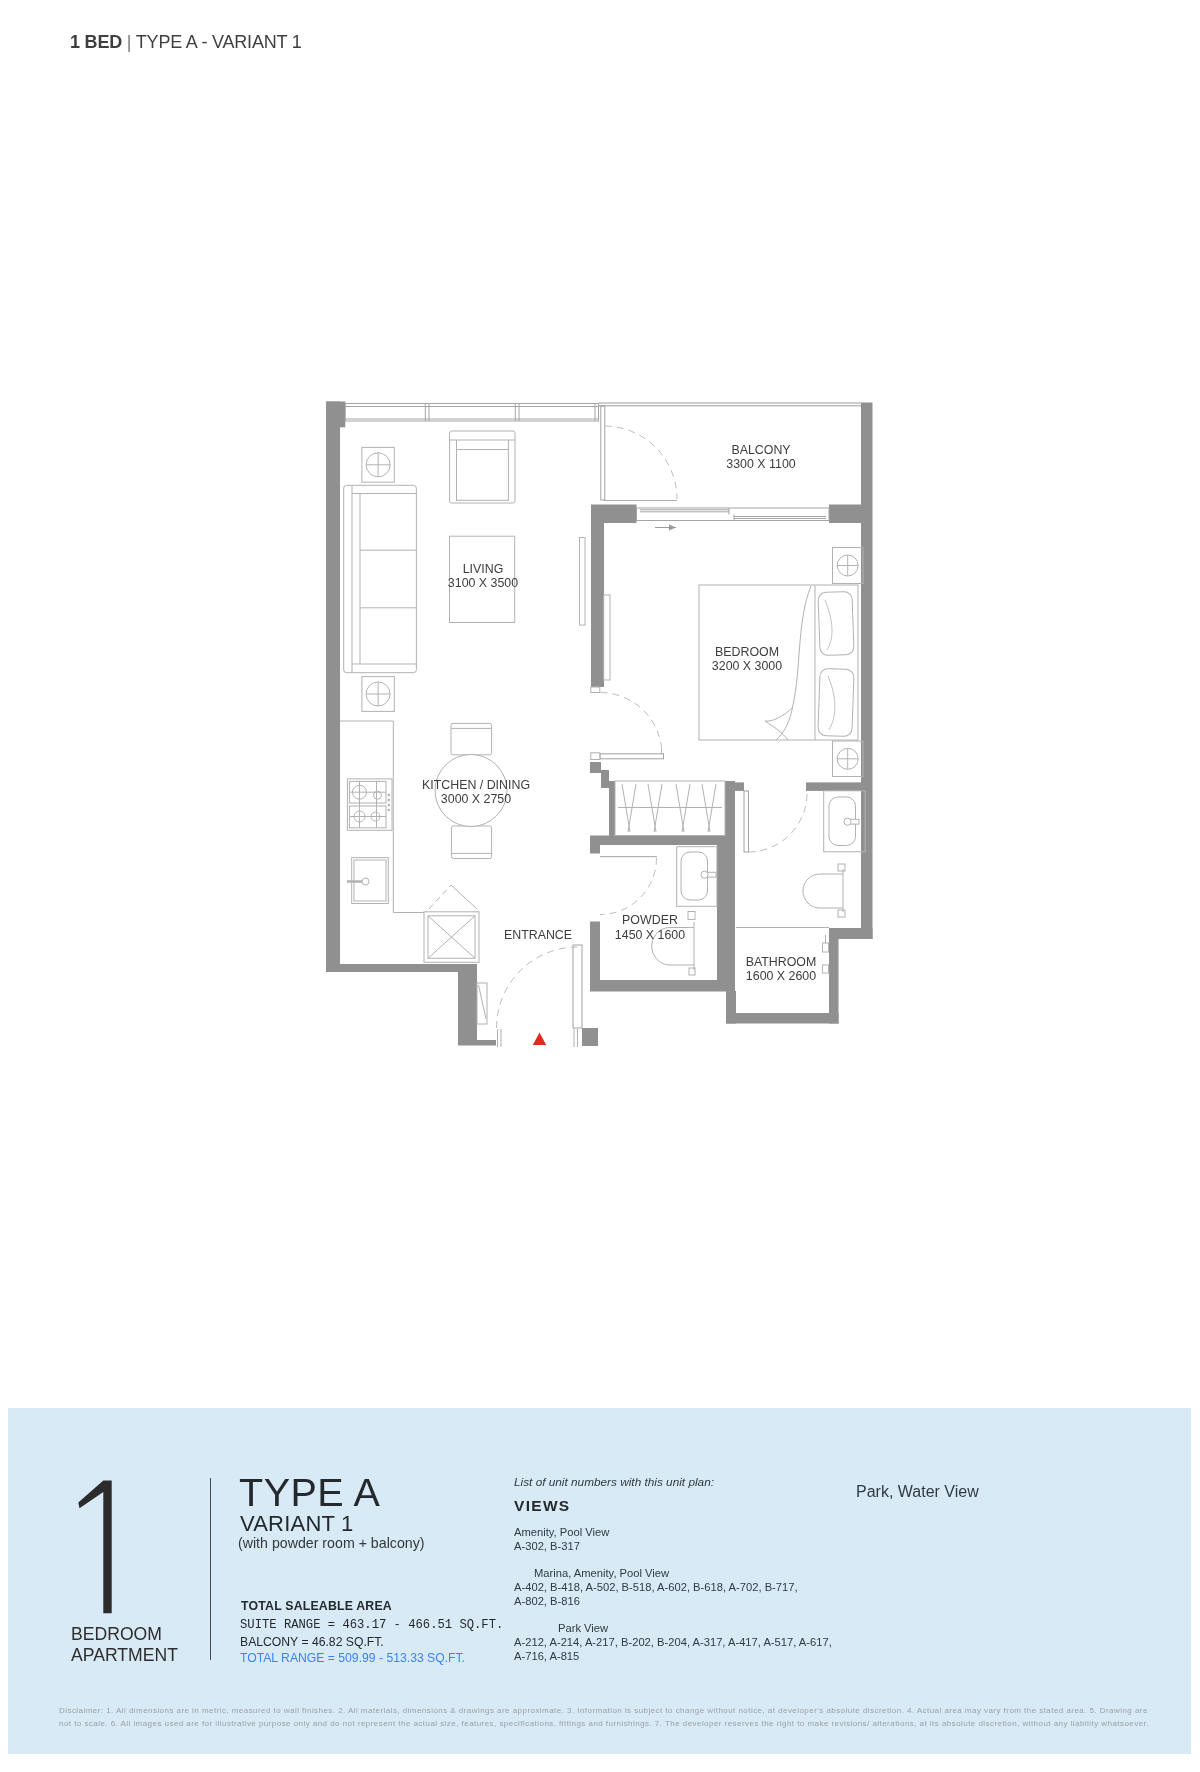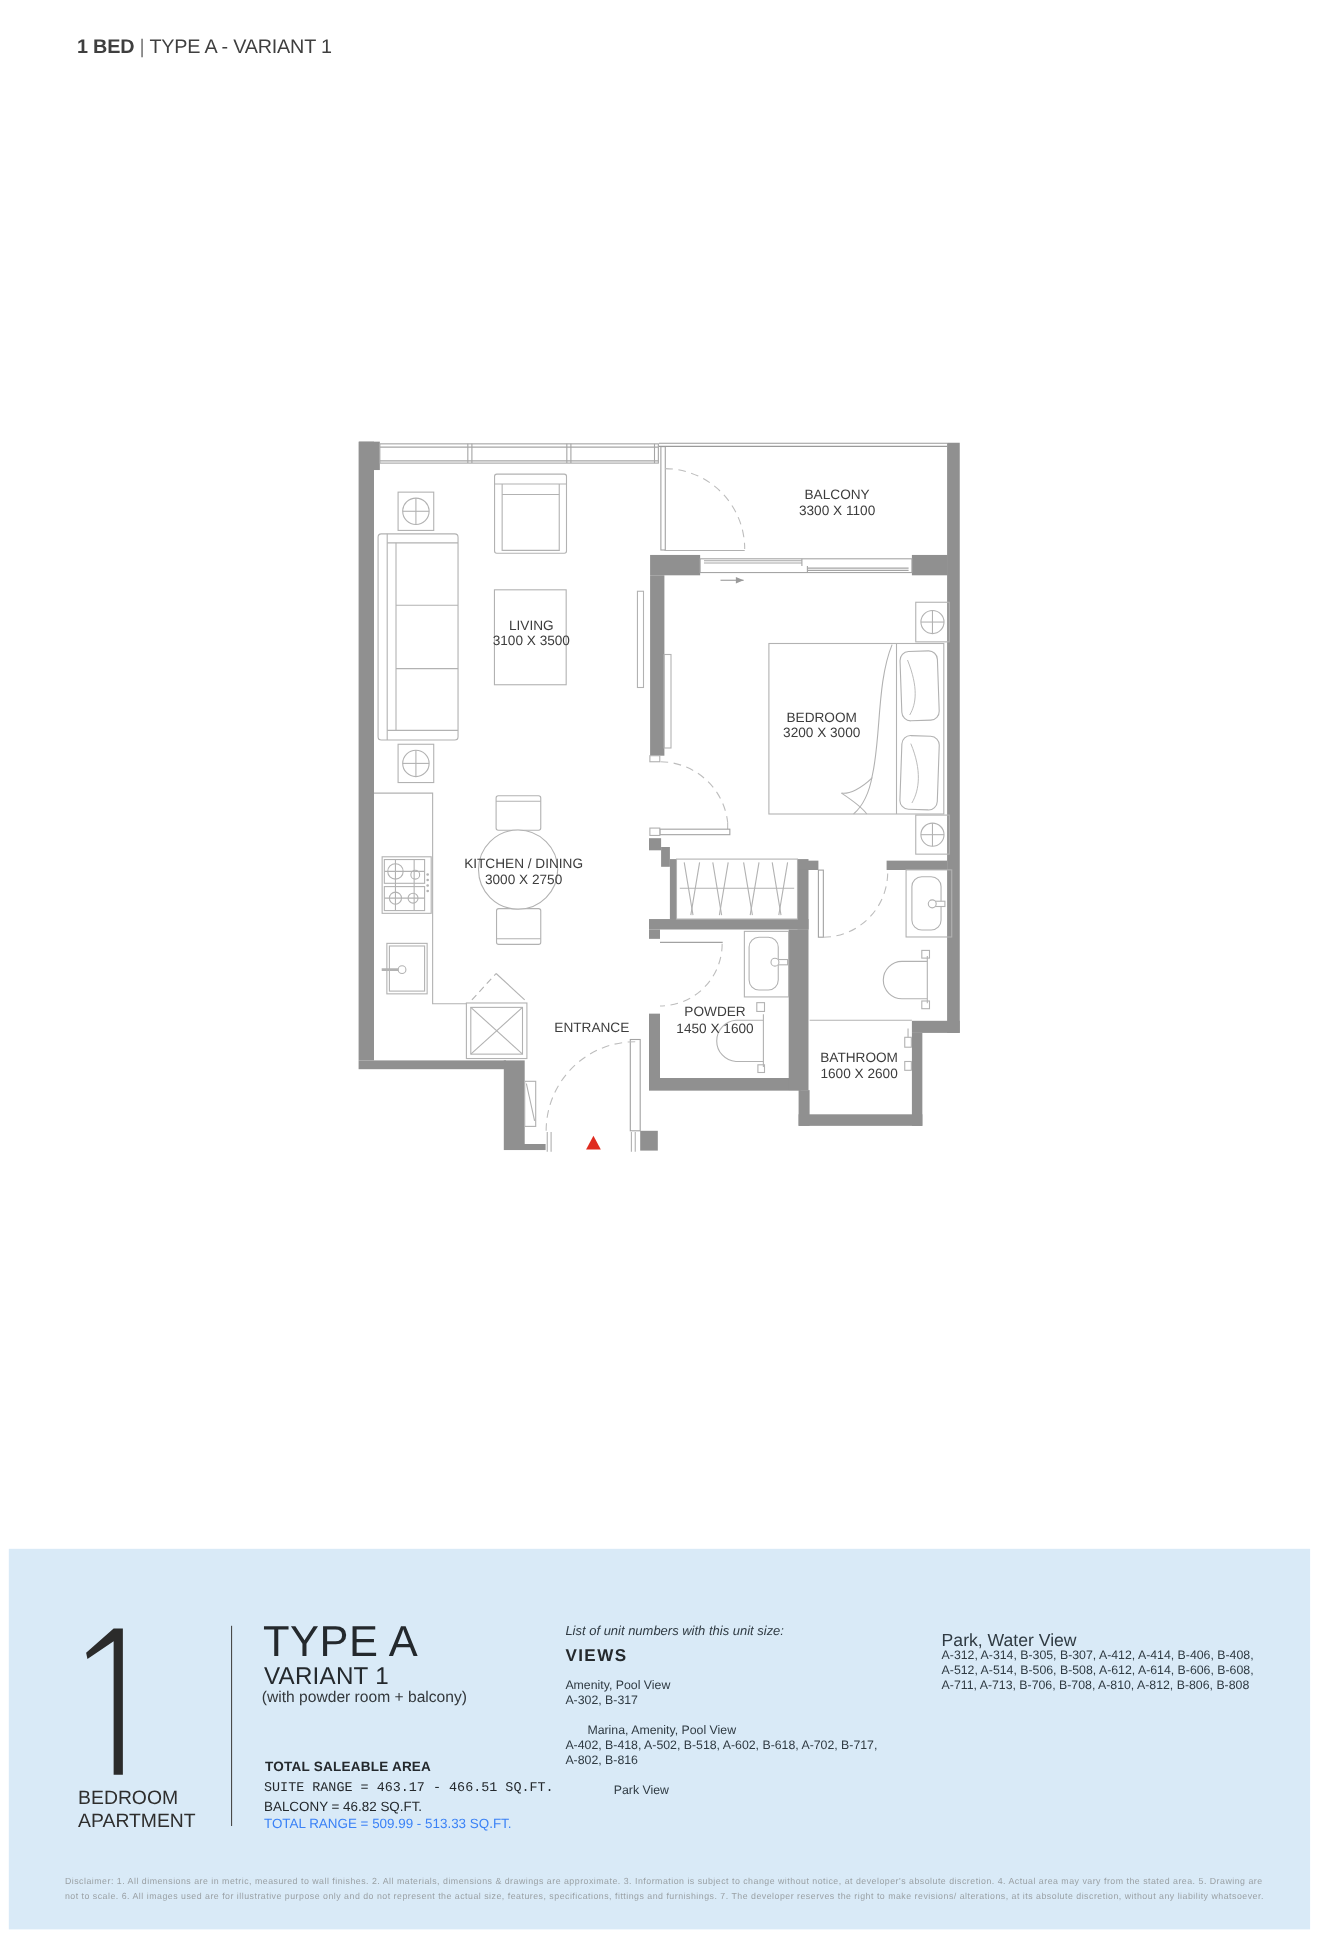--- a/index.html
+++ b/index.html
@@ -360,30 +360,30 @@
 <div class="abs" style="left:238px;top:1535px;font-size:14.2px;color:#33383c;">(with powder room + balcony)</div>
 
 <div class="abs" style="left:241px;top:1599px;font-size:12.3px;font-weight:bold;color:#24292d;letter-spacing:.2px;">TOTAL SALEABLE AREA</div>
 
 <div class="abs" style="left:240px;top:1617.5px;font-size:12.2px;color:#24292d;font-family:Liberation Mono, monospace;">SUITE RANGE = 463.17 - 466.51 SQ.FT.</div>
 
 <div class="abs" style="left:240px;top:1634.8px;font-size:12.2px;color:#24292d;">BALCONY = 46.82 SQ.FT.</div>
 
 <div class="abs" style="left:240px;top:1650.8px;font-size:12.2px;color:#3b82f6;">TOTAL RANGE = 509.99 - 513.33 SQ.FT.</div>
 
-<div class="abs" style="left:514px;top:1475px;font-size:11.8px;font-style:italic;color:#2f3a42;">List of unit numbers with this unit size:</div>
+<div class="abs" style="left:514px;top:1475px;font-size:11.8px;font-style:italic;color:#2f3a42;">List of unit numbers with this unit plan:</div>
 
 <div class="abs" style="left:514px;top:1497px;font-size:15.5px;font-weight:bold;color:#24292d;letter-spacing:1.3px;">VIEWS</div>
 
 <div class="abs" style="left:514px;top:1526px;font-size:11.2px;color:#2f3a42;">Amenity, Pool View</div>
 <div class="abs" style="left:514px;top:1539.7px;font-size:11.2px;color:#2f3a42;">A-302, B-317</div>
 
 <div class="abs" style="left:514px;top:1566.7px;font-size:11.2px;color:#2f3a42;padding-left:20px;">Marina, Amenity, Pool View</div>
 <div class="abs" style="left:514px;top:1580.2px;font-size:11.2px;color:#2f3a42;line-height:14px;">A-402, B-418, A-502, B-518, A-602, B-618, A-702, B-717,<br>A-802, B-816</div>
 
 <div class="abs" style="left:514px;top:1622.2px;font-size:11.2px;color:#2f3a42;padding-left:44px;">Park View</div>
+<div class="abs" style="left:514px;top:1635.1px;font-size:11.2px;color:#2f3a42;line-height:14px;">A-212, A-214, A-217, B-202, B-204, A-317, A-417, A-517, A-617,<br>A-716, A-815</div>
 
 <div class="abs" style="left:856px;top:1483.2px;font-size:16px;color:#2f3a42;">Park, Water View</div>
-<div class="abs" style="left:856px;top:1499.2px;font-size:11.2px;color:#2f3a42;line-height:13.5px;">A-312, A-314, B-305, B-307, A-412, A-414, B-406, B-408,<br>A-512, A-514, B-506, B-508, A-612, A-614, B-606, B-608,<br>A-711, A-713, B-706, B-708, A-810, A-812, B-806, B-808</div>
 
 <div class="abs" style="left:59px;top:1703.5px;font-size:8px;color:#9aa0a4;line-height:13.8px;letter-spacing:.45px;">Disclaimer: 1. All dimensions are in metric, measured to wall finishes. 2. All materials, dimensions &amp; drawings are approximate. 3. Information is subject to change without notice, at developer's absolute discretion. 4. Actual area may vary from the stated area. 5. Drawing are<br>not to scale. 6. All images used are for illustrative purpose only and do not represent the actual size, features, specifications, fittings and furnishings. 7. The developer reserves the right to make revisions/ alterations, at its absolute discretion, without any liability whatsoever.</div>
 
 </div>
 
 </body></html>

